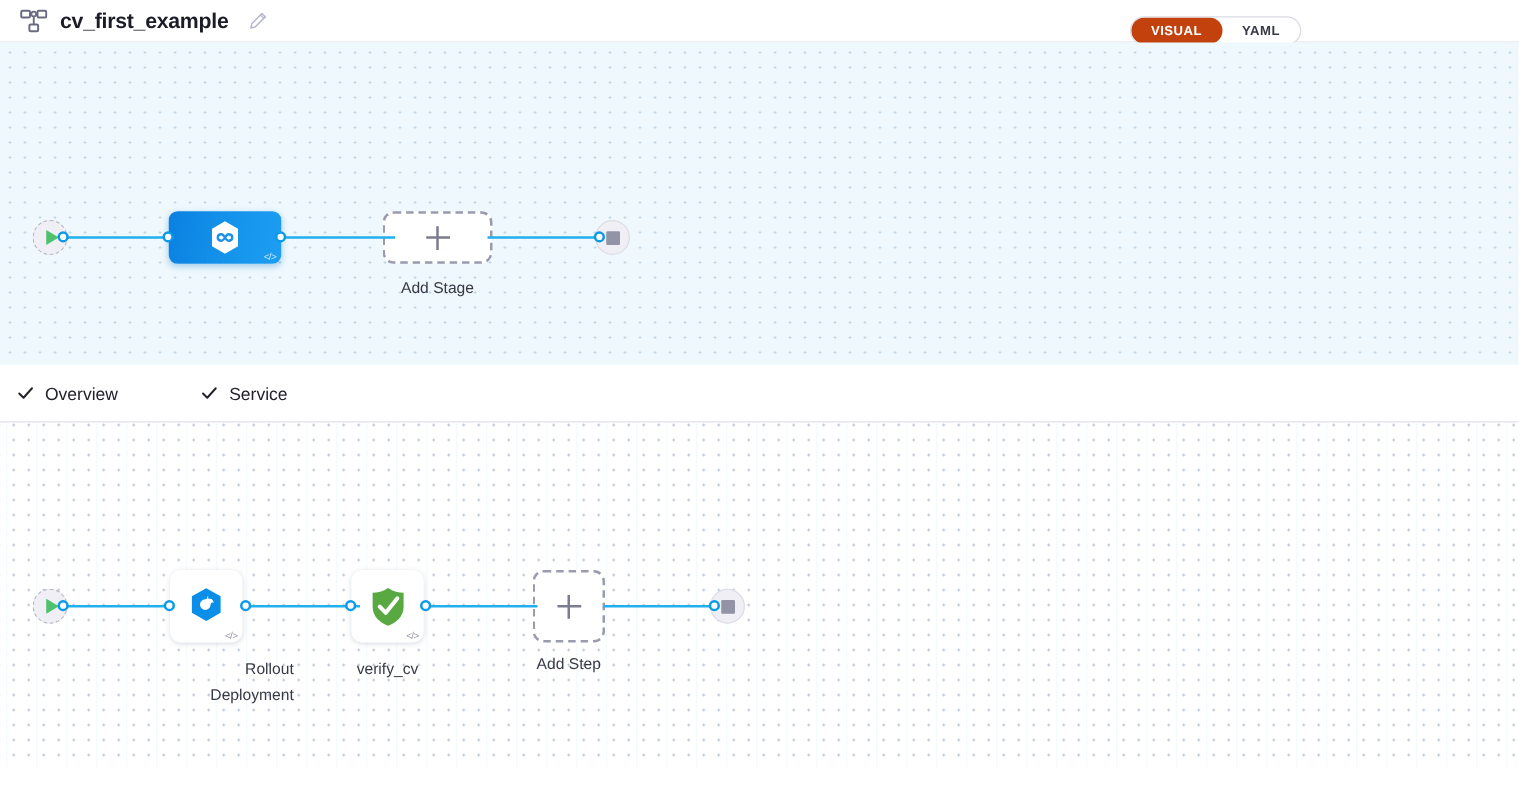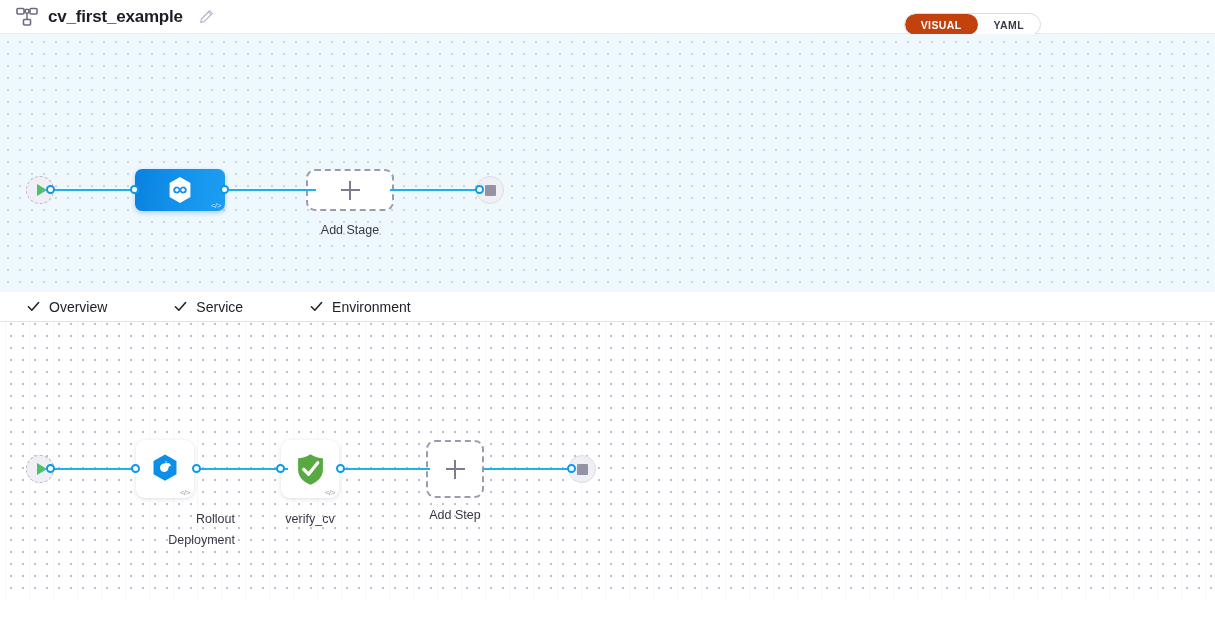--- a/index.html
+++ b/index.html
@@ -241,26 +241,26 @@
     color: #383946;
     text-align: center;
     line-height: 21px;
     white-space: pre-line;
     user-select: none;
   }
 
   
   .tabbar {
     position: relative;
-    height: 30px;
+    height: 46px;
     background: #ffffff;
     border-bottom: 1px solid #e2e2ea;
     display: flex;
     align-items: stretch;
-    padding-left: 21px;
+    padding-left: 8px;
     box-sizing: border-box;
     z-index: 5;
   }
   .tab {
     display: flex;
     align-items: center;
     gap: 9px;
     padding: 0 6px;
     margin-right: 55px;
     font-size: 14px;
@@ -371,28 +371,20 @@
     <span>Overview</span>
   </div>
   <div class="tab">
     <span class="tick">
       <svg viewBox="0 0 14 14" width="13" height="13" aria-hidden="true">
           <path d="M1.5 7.3 L5.2 11 L12.5 2.8" fill="none" stroke="#22222a" stroke-width="1.7" stroke-linecap="round" stroke-linejoin="round"></path>
         </svg>
     </span>
     <span>Service</span>
   </div>
-  <div class="tab">
-    <span class="tick">
-      <svg viewBox="0 0 14 14" width="13" height="13" aria-hidden="true">
-          <path d="M1.5 7.3 L5.2 11 L12.5 2.8" fill="none" stroke="#22222a" stroke-width="1.7" stroke-linecap="round" stroke-linejoin="round"></path>
-        </svg>
-    </span>
-    <span>Environment</span>
-  </div>
 </div>
 
 <div class="canvas canvas-steps">
 
   <div class="link" style="left:47px; top:146px; width:92px;"></div>
   <div class="link" style="left:193px; top:146px; width:95px;"></div>
   <div class="link" style="left:337px; top:146px; width:93px;"></div>
   <div class="link" style="left:483px; top:146px; width:92px;"></div>
 
   <div class="node" style="left:26px; top:133px;">

